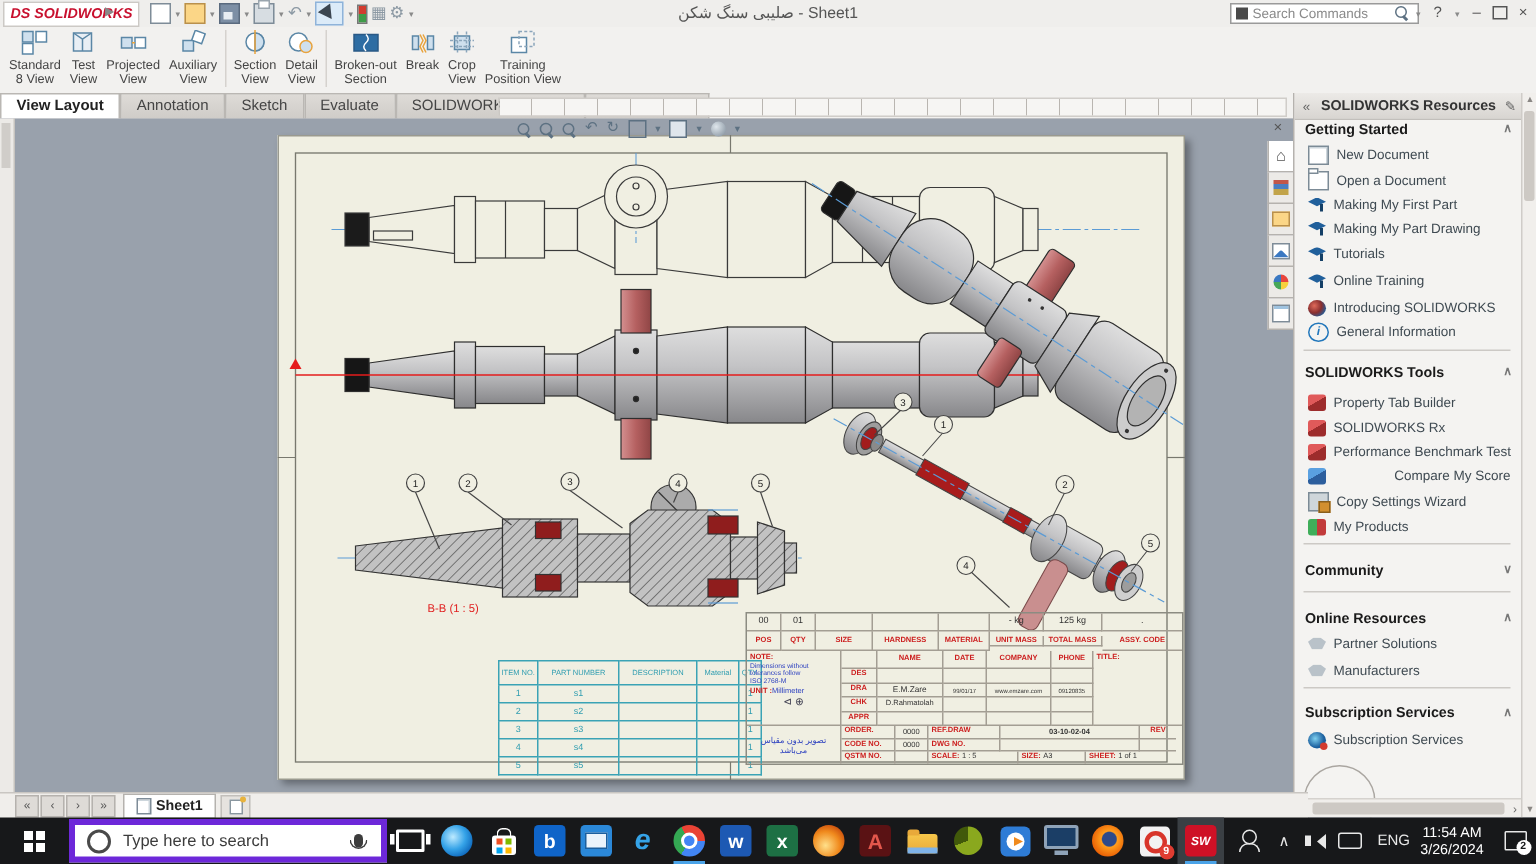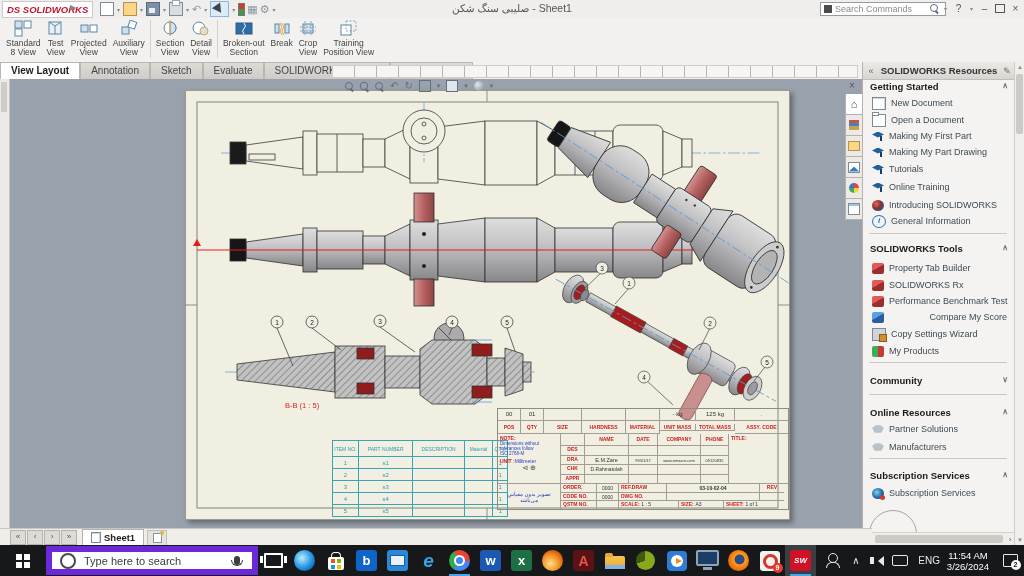--- a/index.html
+++ b/index.html
@@ -112,21 +112,21 @@
   .nav{width:14px;height:13px;background:#dedbd7;border:1px solid #b5b2ae;text-align:center;line-height:12px;font-size:8px;color:#555;}
   #sheettab{display:flex;align-items:center;gap:3px;height:15px;padding:0 8px;background:#fff;border:1px solid #b5b2ae;margin-left:4px;font-weight:bold;font-size:9.5px;color:#222;}
   #sheettab .pg{width:8px;height:9px;background:#fff;border:1px solid #7e8c98;box-shadow:inset -2px 2px 0 -1px #cdd6dc;}
   #addsheet{width:18px;height:14px;background:#e6e3df;border:1px solid #c2bfbb;margin-left:2px;display:flex;align-items:center;justify-content:center;}
   #addsheet .pg2{width:7px;height:8px;background:#fff;border:1px solid #8a97a0;position:relative;}
   #addsheet .pg2:after{content:"";position:absolute;right:-3px;top:-3px;width:4px;height:4px;border-radius:50%;background:#e8b33d;}
   
   #taskbar{left:0;top:545px;width:1024px;height:31px;background:#17181a;display:flex;align-items:center;}
   #startbtn{width:46px;height:31px;display:flex;align-items:center;justify-content:center;}
   #startbtn .win{width:14px;height:14px;background-image:linear-gradient(#fff,#fff),linear-gradient(#fff,#fff),linear-gradient(#fff,#fff),linear-gradient(#fff,#fff);background-size:6px 6px;background-position:0 0,8px 0,0 8px,8px 8px;background-repeat:no-repeat;}
-  #tsearch{width:212px;height:29px;background:#fff;border:6px solid #6d28d9;display:flex;align-items:center;gap:8px;padding:0 8px;box-sizing:border-box;}
+  #tsearch{width:212px;height:29px;background:#fff;border:4px solid #6d28d9;display:flex;align-items:center;gap:8px;padding:0 8px;box-sizing:border-box;}
   #tsearch .ring{width:12px;height:12px;border:2px solid #4a4a4a;border-radius:50%;flex:none;}
   #tsearch .ph{color:#3b3b3b;font-size:11px;flex:1;white-space:nowrap;}
   .micb{width:6px;height:9px;background:#3c3c3c;border-radius:3px;position:relative;flex:none;margin-right:4px;}
   .micb:after{content:"";position:absolute;left:-3px;top:4px;width:10px;height:5px;border:1.5px solid #3c3c3c;border-top:none;border-radius:0 0 6px 6px;}
   .tb-slot{width:31px;height:31px;display:flex;align-items:center;justify-content:center;position:relative;flex:none;}
   .tb-slot.active{background:#3a3f44;}
   .under{position:absolute;bottom:0;left:5px;right:5px;height:2px;background:#4aa3e8;}
   .ic-tv{width:15px;height:11px;border:2px solid #fff;border-radius:1px;position:relative;}
   .ic-tv:before{content:"";position:absolute;left:-6px;top:1px;width:3px;height:7px;background:#fff;}
   .ic-tv:after{content:"";position:absolute;right:-6px;top:1px;width:3px;height:7px;background:#fff;}

